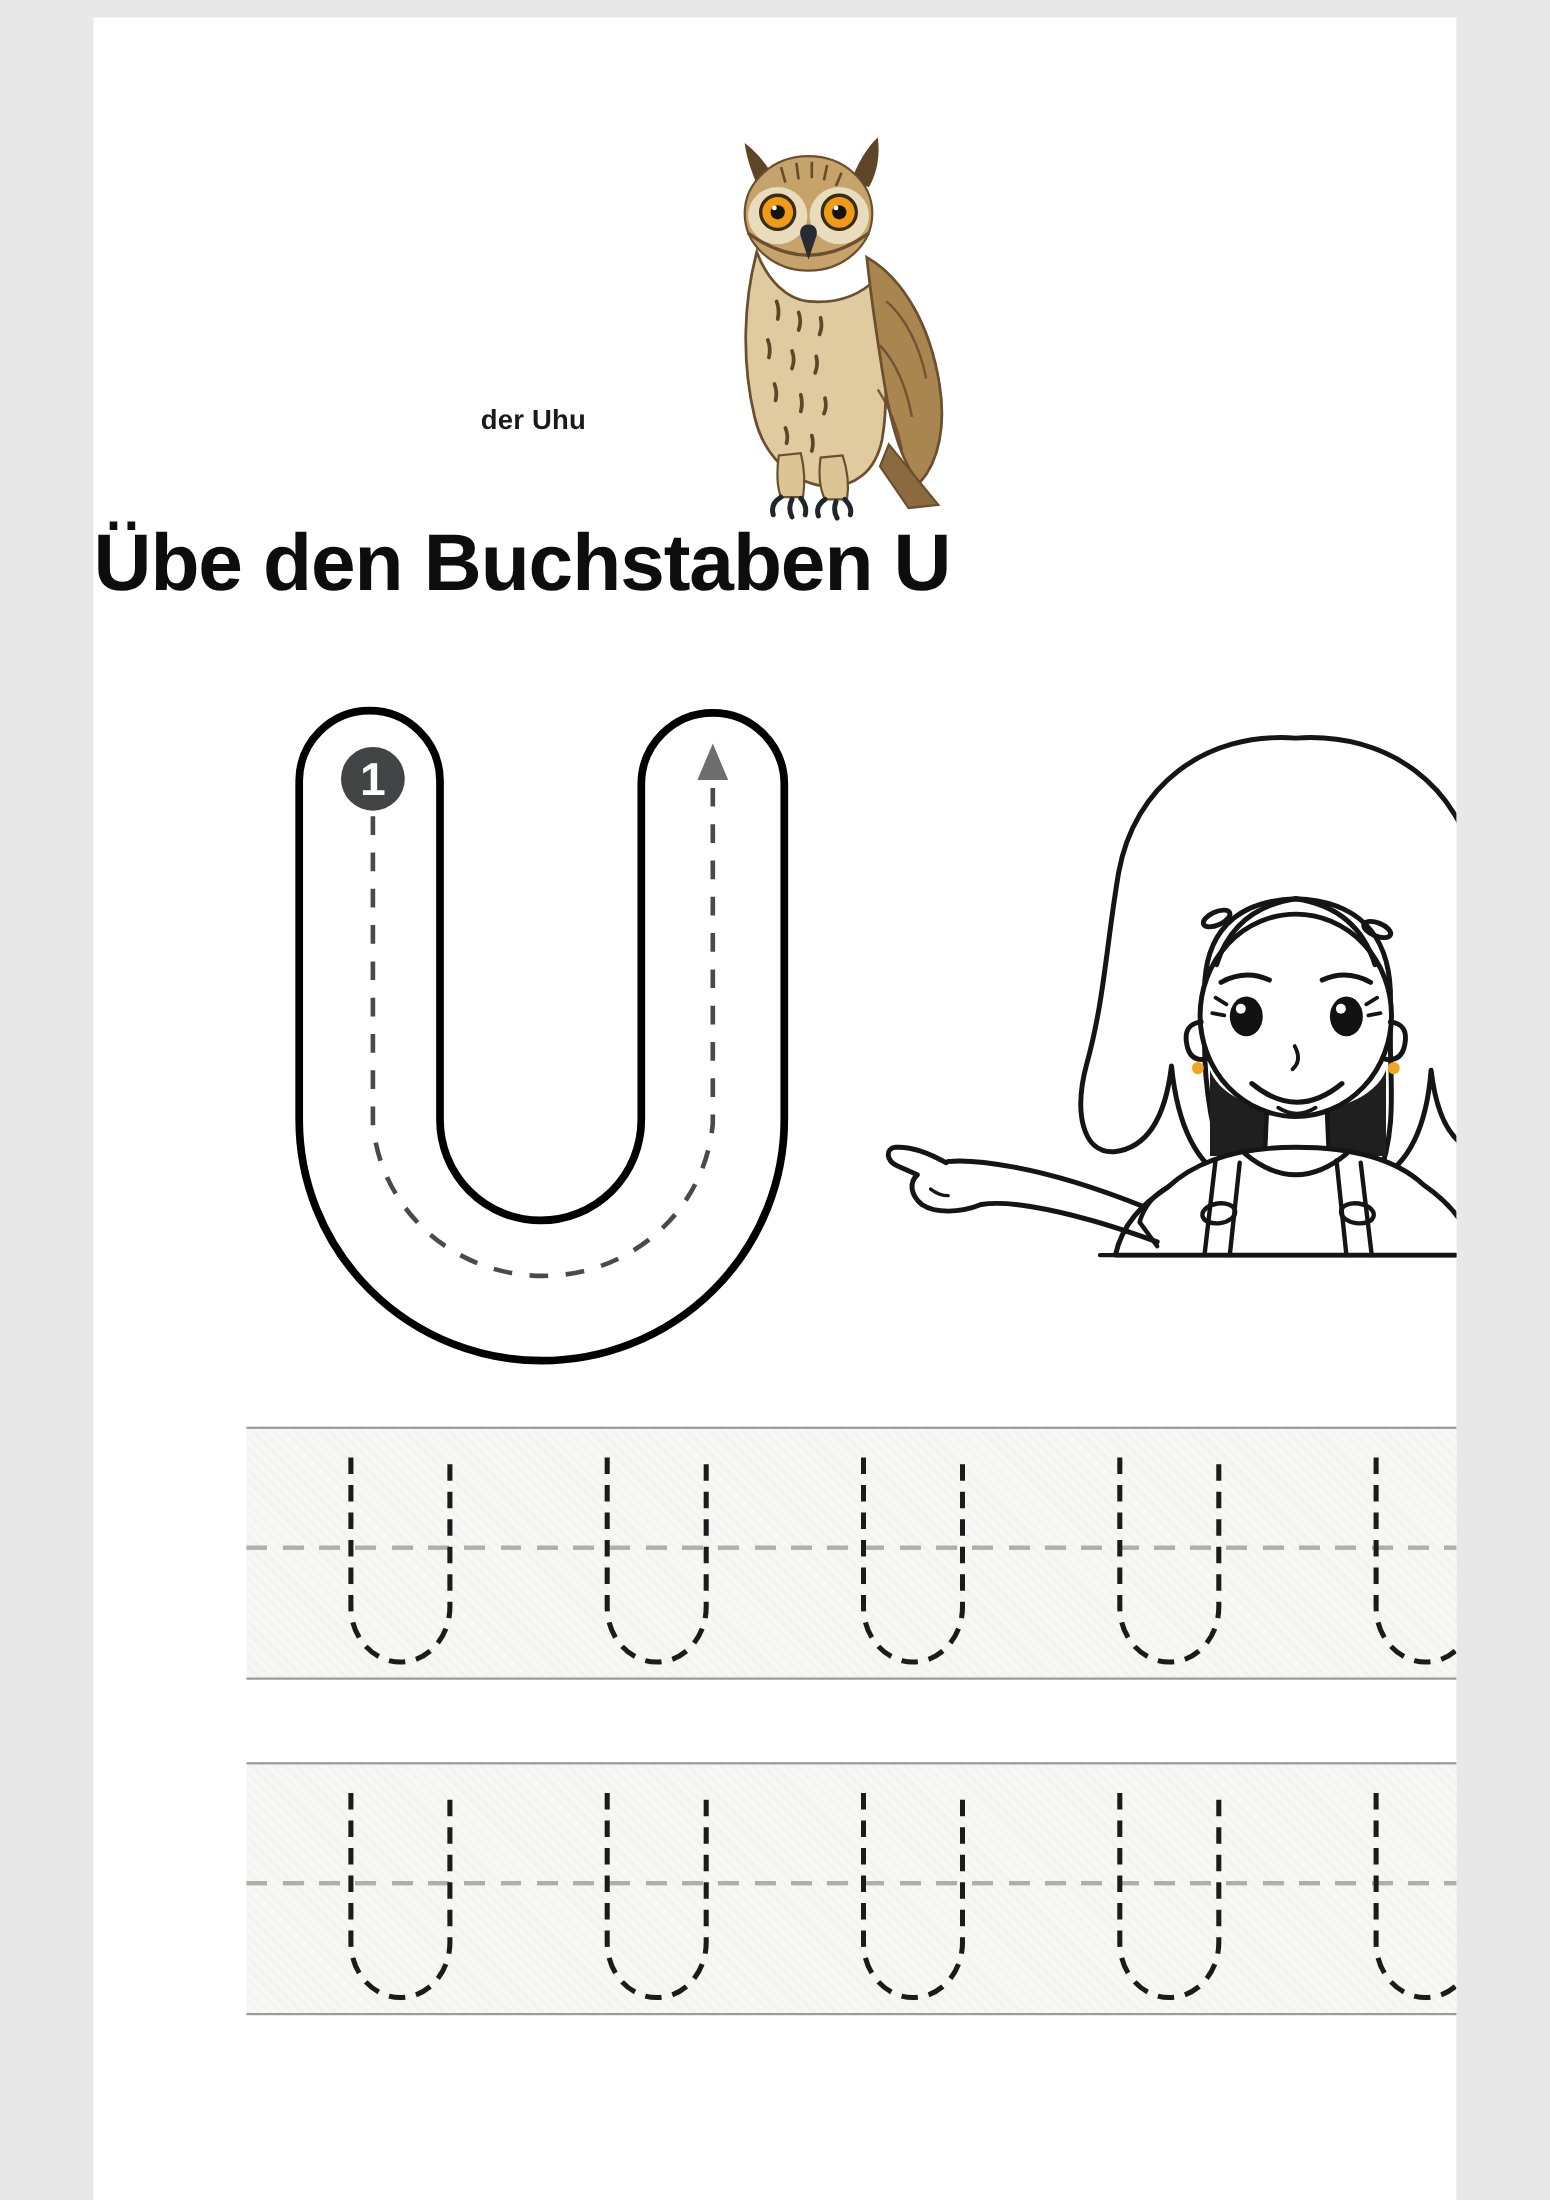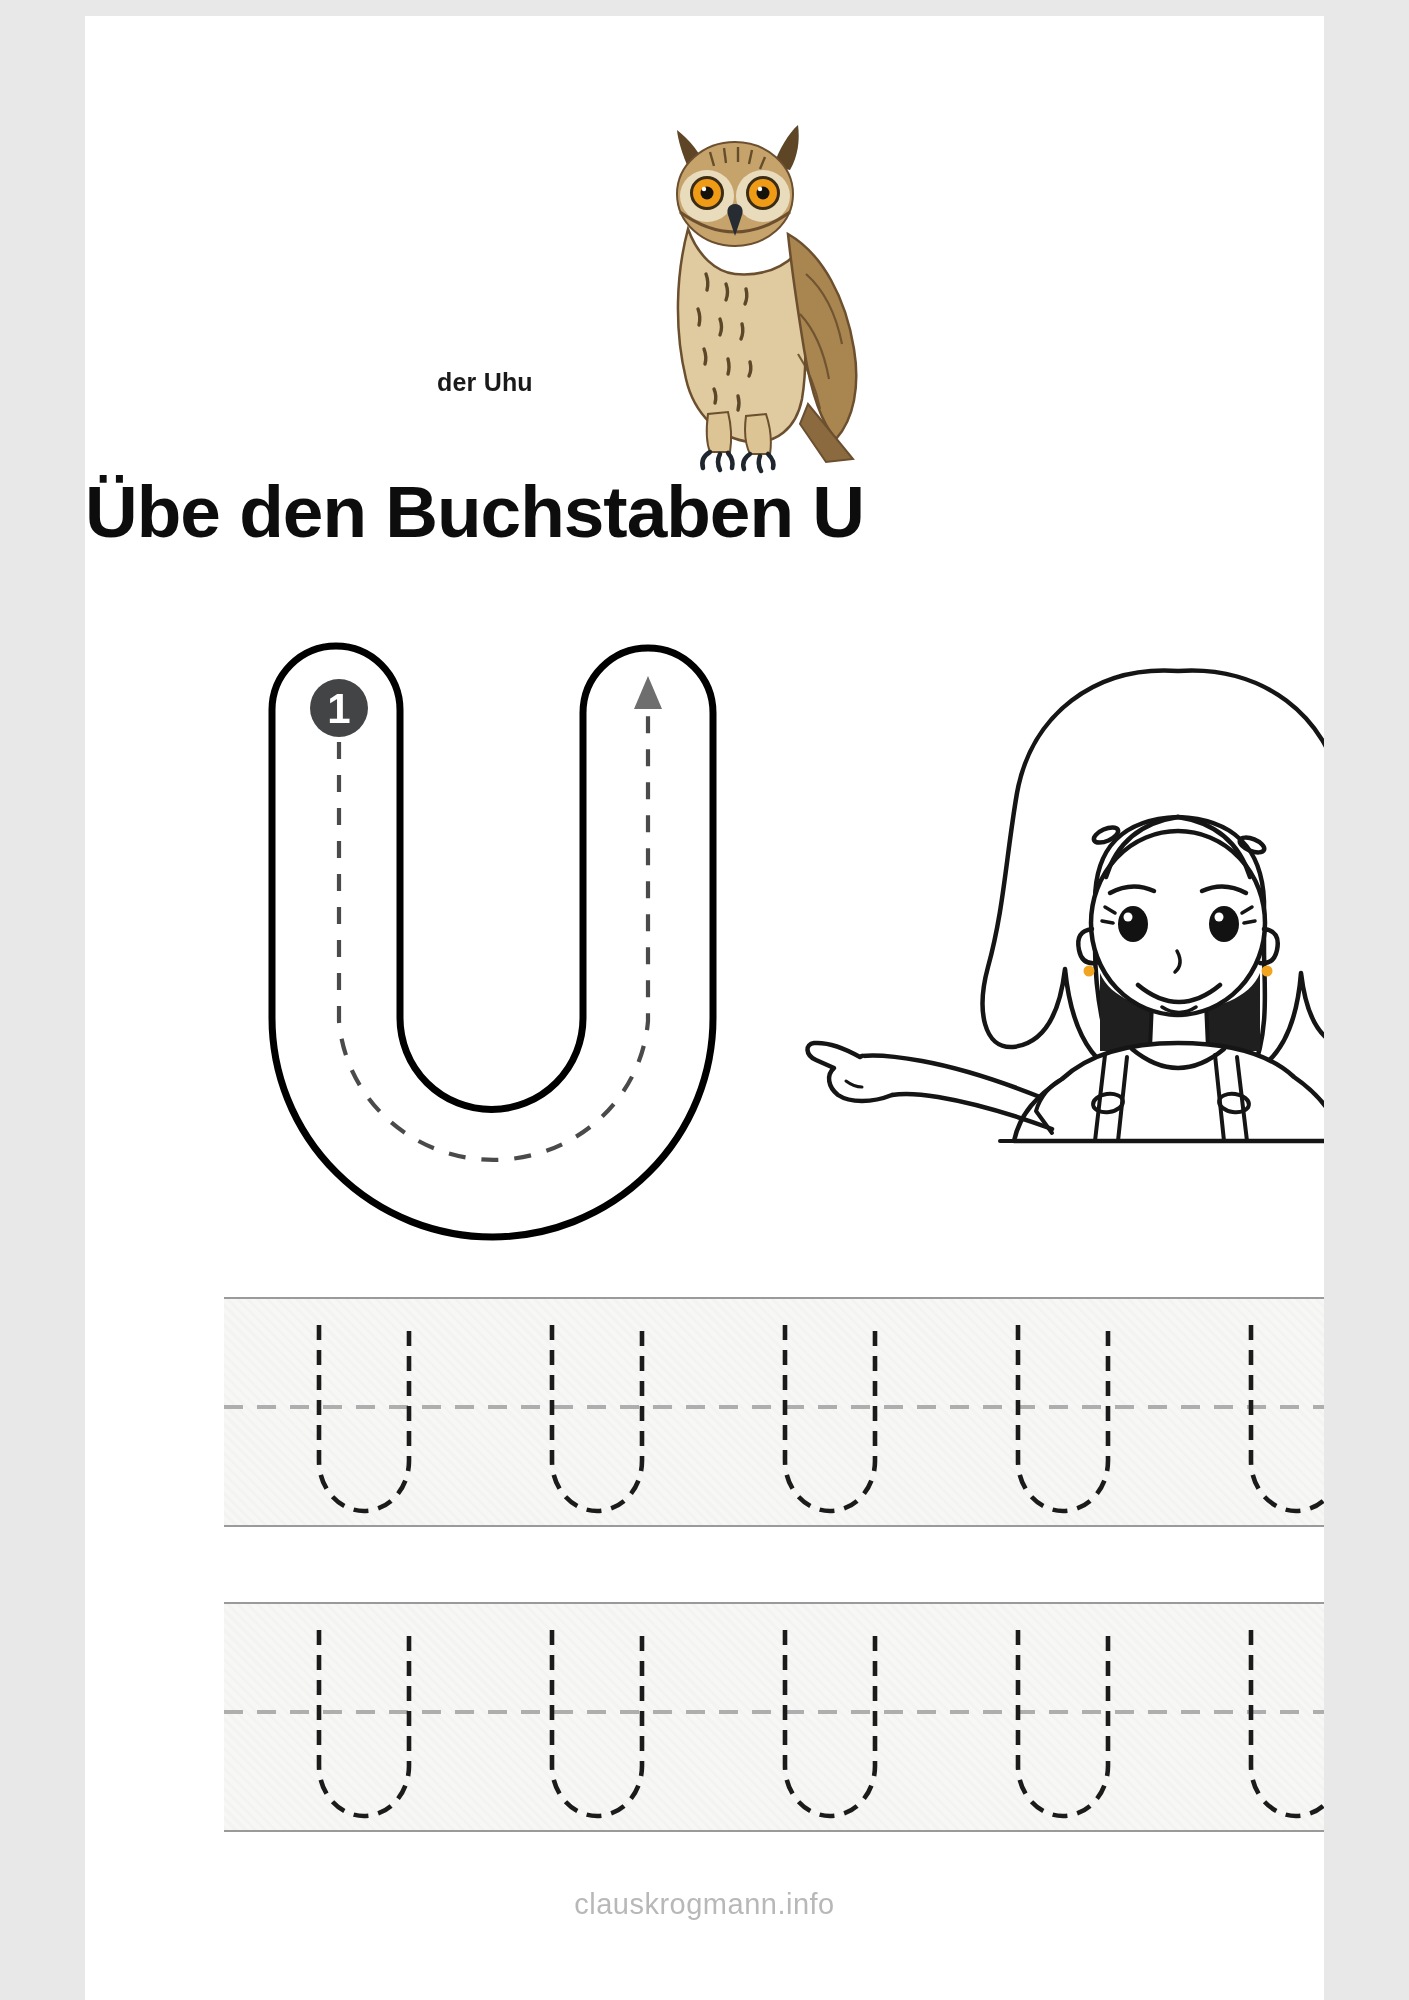--- a/index.html
+++ b/index.html
@@ -223,15 +223,14 @@
         <path d="M 3 2 L 3 138 A 45 50 0 0 0 93 138 L 93 2" fill="none" stroke="#1b1b1b" stroke-width="4.6" stroke-dasharray="15 10"></path>
       </svg>
     <svg class="pu pu4" viewBox="0 0 96 192">
         <path d="M 3 2 L 3 138 A 45 50 0 0 0 93 138 L 93 2" fill="none" stroke="#1b1b1b" stroke-width="4.6" stroke-dasharray="15 10"></path>
       </svg>
     <svg class="pu pu5" viewBox="0 0 96 192">
         <path d="M 3 2 L 3 138 A 45 50 0 0 0 93 138 L 93 2" fill="none" stroke="#1b1b1b" stroke-width="4.6" stroke-dasharray="15 10"></path>
       </svg>
   </div>
 
-  <div class="footer-site">clauskrogmann.info</div>
 
 </div>
 
 </body></html>

